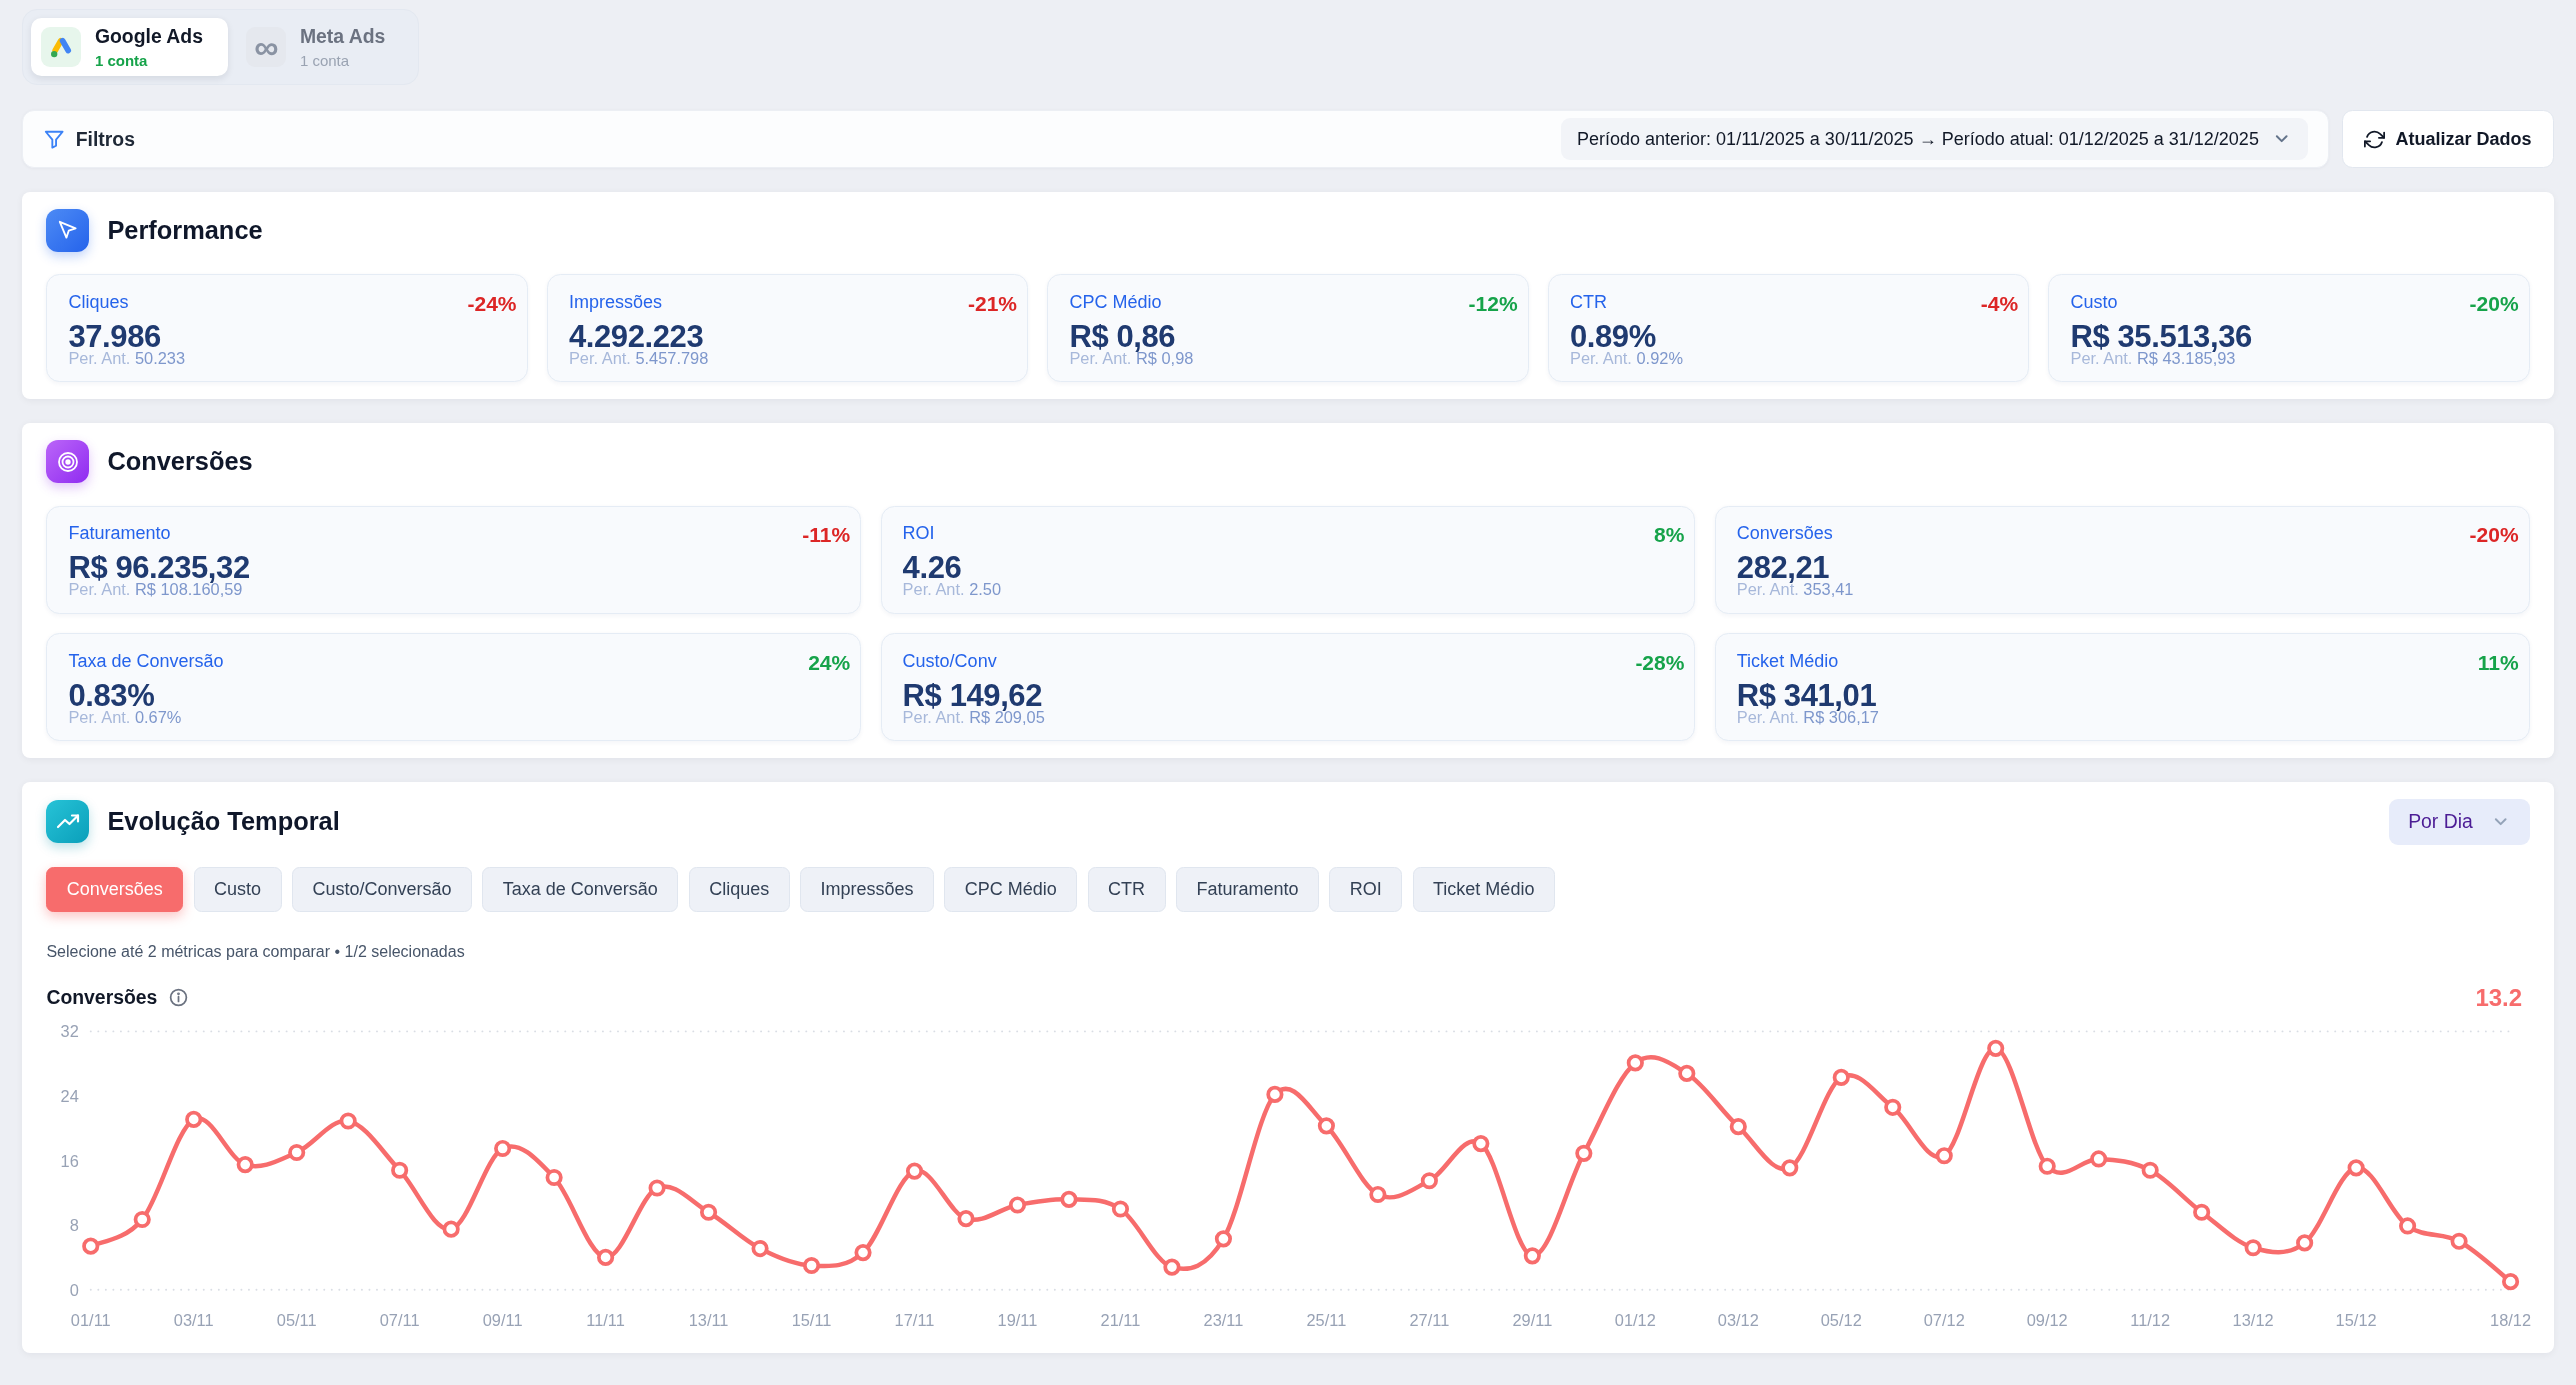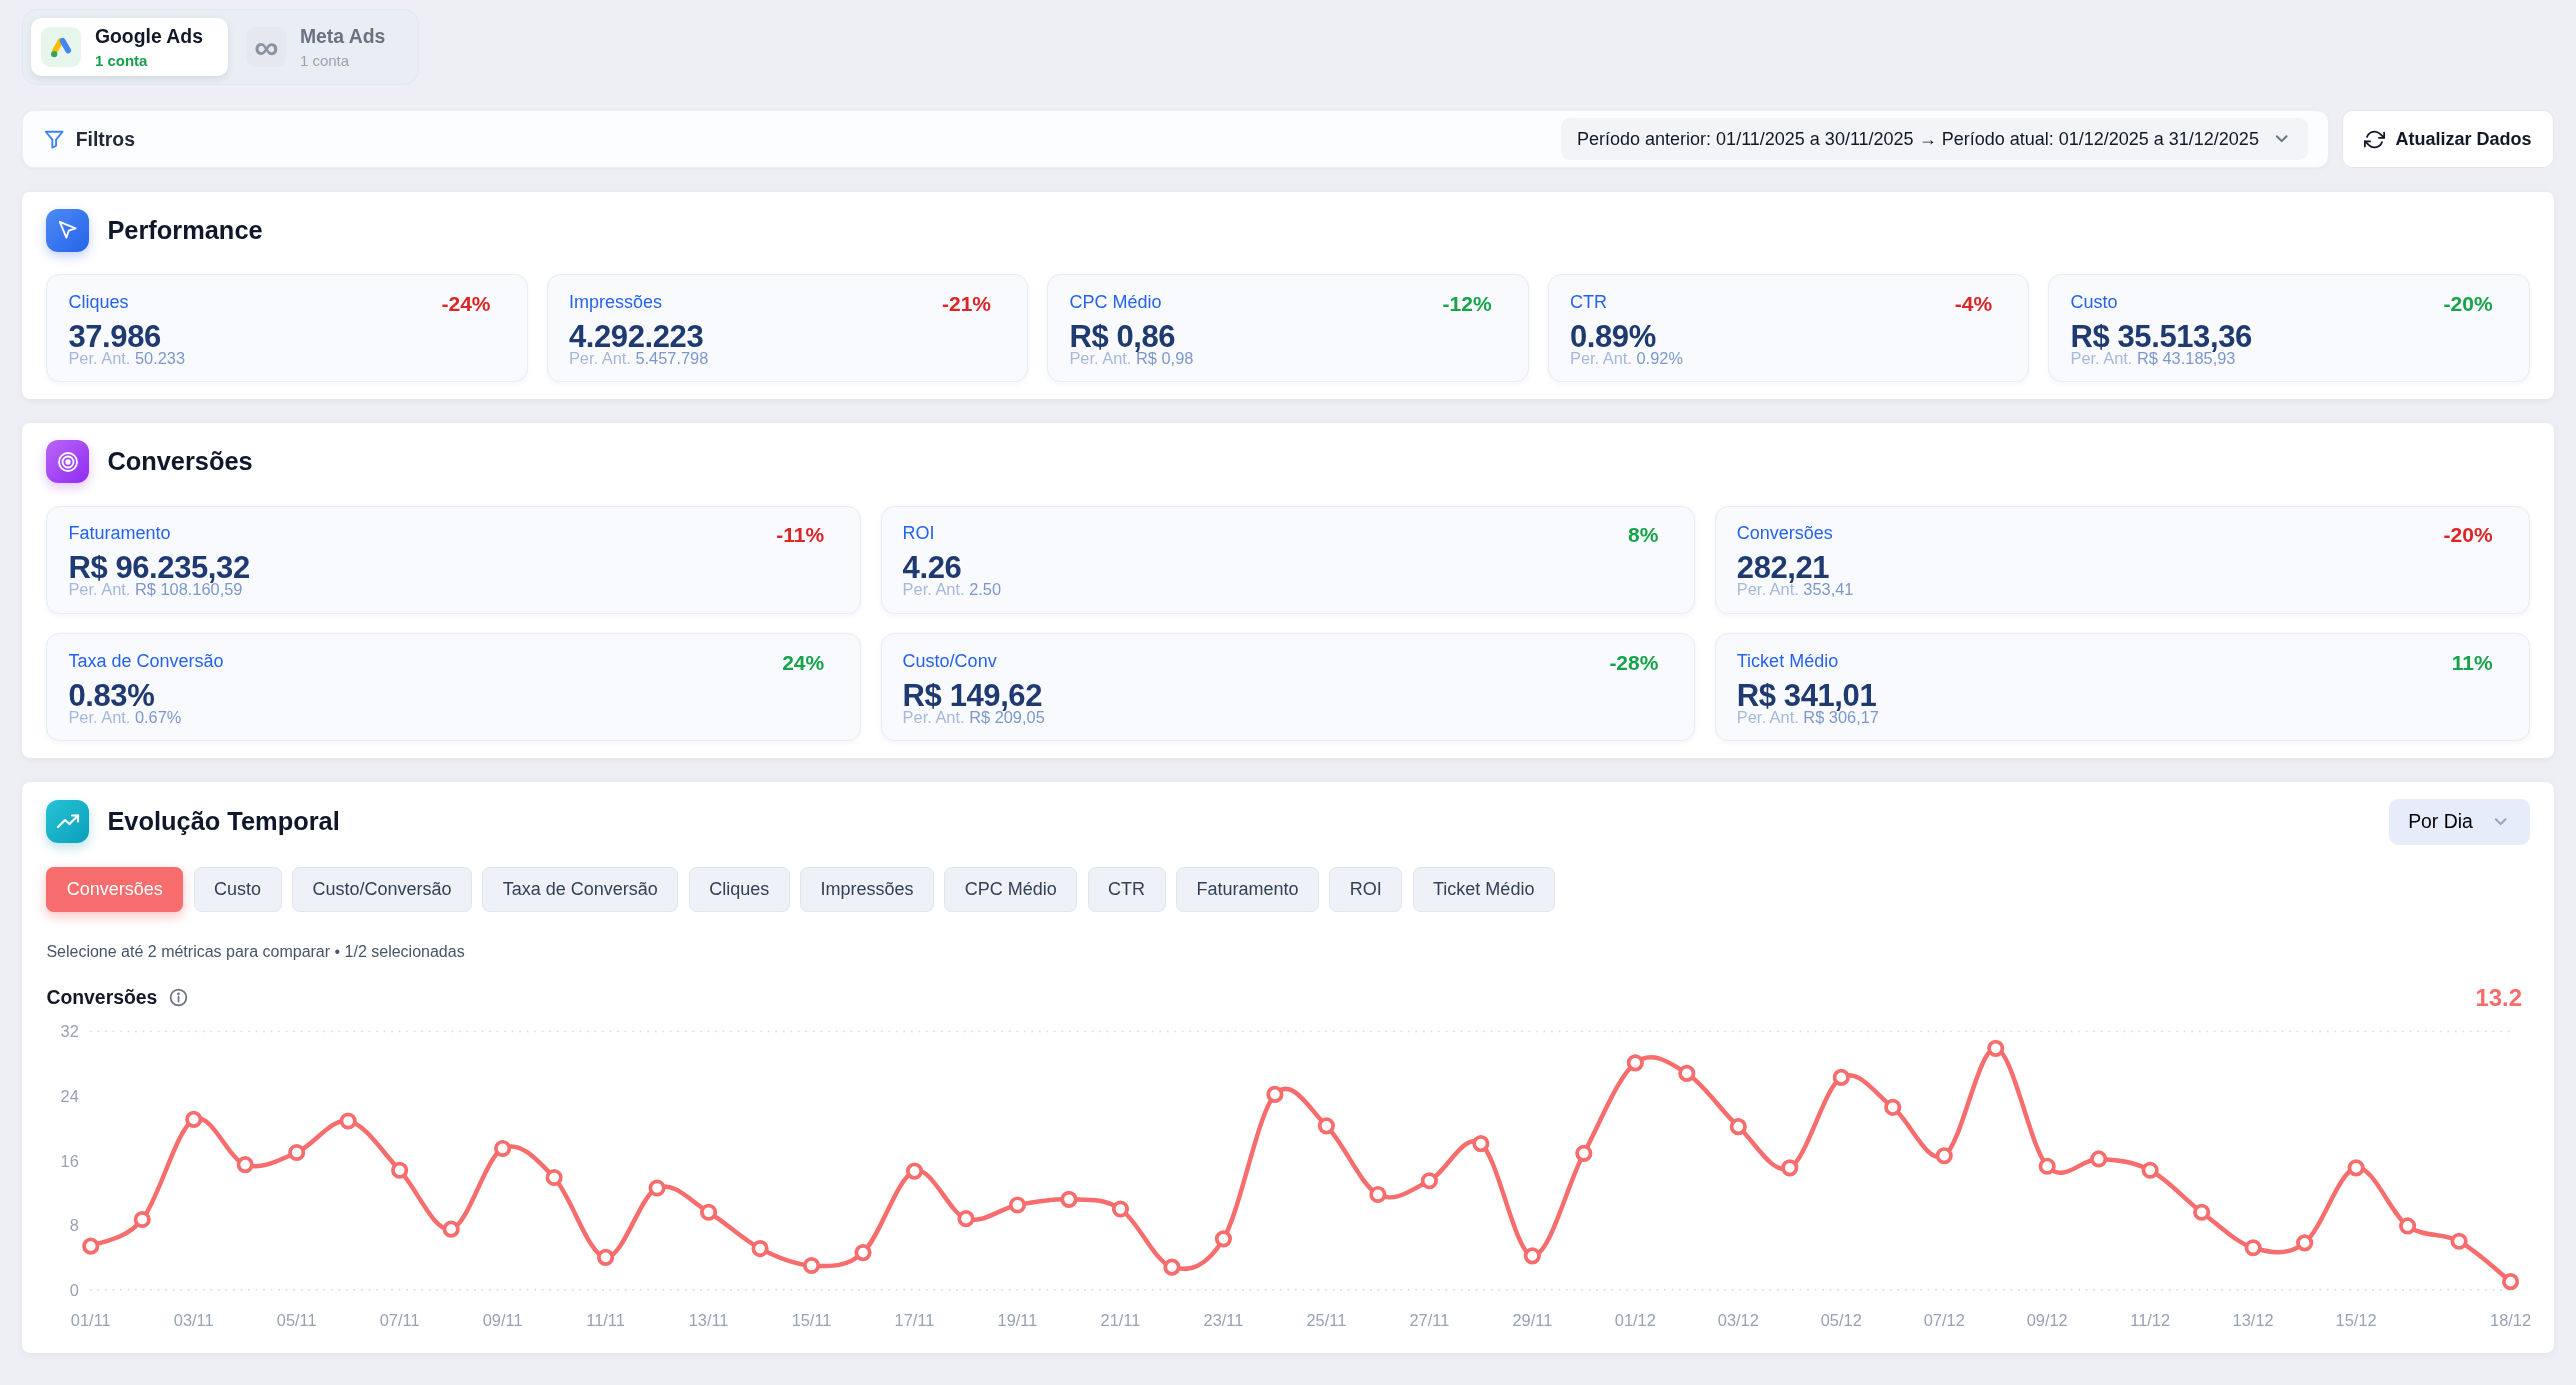--- a/index.html
+++ b/index.html
@@ -65,28 +65,28 @@
   .cards.five  { grid-template-columns: repeat(5,1fr); }
   .cards.three { grid-template-columns: repeat(3,1fr); }
   .kpi {
     position: relative; background: #f8fafd; border: 0.7px solid #e5ecf5; border-radius: 13.5px;
     padding: 16.4px 21px; height: 108px; box-shadow: 0 1.5px 4.5px rgba(30,64,120,.05);
   }
   .kpi-label { font-size: 18px; color: #2563eb; font-weight: 500; }
   .kpi-value { font-size: 31px; font-weight: bold; color: #1f3a70; margin-top: 6px; letter-spacing: -0.4px; }
   .kpi-prev  { position: absolute; left: 21px; bottom: 13.5px; font-size: 16.4px; color: #a7b8da; }
   .kpi-prev .pv { color: #7e97cc; font-weight: 500; }
-  .kpi-change { position: absolute; top: 16.4px; right: 36px; font-size: 21px; font-weight: bold; }
+  .kpi-change { position: absolute; top: 16.4px; right: 10px; font-size: 21px; font-weight: bold; }
   .kpi-change.negative { color: #dc2626; }
   .kpi-change.positive { color: #16a34a; }
 
   
   .granularity-pill {
     display: flex; align-items: center; gap: 18px; background: #e7ecfa; border-radius: 9px;
-    padding: 11.2px 19.4px; font-size: 19.4px; color: #000000; font-weight: 500; cursor: pointer;
+    padding: 11.2px 19.4px; font-size: 19.4px; color: #4c1d95; font-weight: 500; cursor: pointer;
   }
   .chips { display: flex; flex-wrap: wrap; gap: 10.5px; margin-top: 22.4px; }
   .chip {
     background: #eef1f7; border: 0.7px solid #e0e6ef; border-radius: 7.5px;
     padding: 11.2px 19.4px; font-size: 18px; color: #334155; cursor: pointer;
     font-family: "Liberation Sans", sans-serif;
   }
   .chip.selected { background: #f76c6c; border-color: #f76c6c; color: #ffffff; box-shadow: 0 4.5px 12px rgba(247,108,108,.4); }
   .note { margin-top: 31px; font-size: 16px; color: #475569; }
   .chart-label-row { display: flex; align-items: center; margin-top: 22.4px; }

